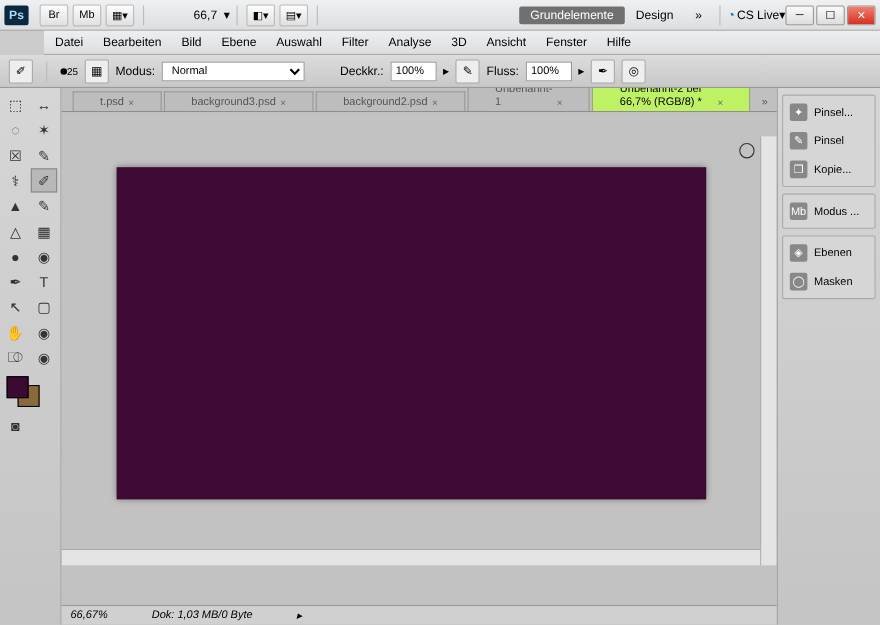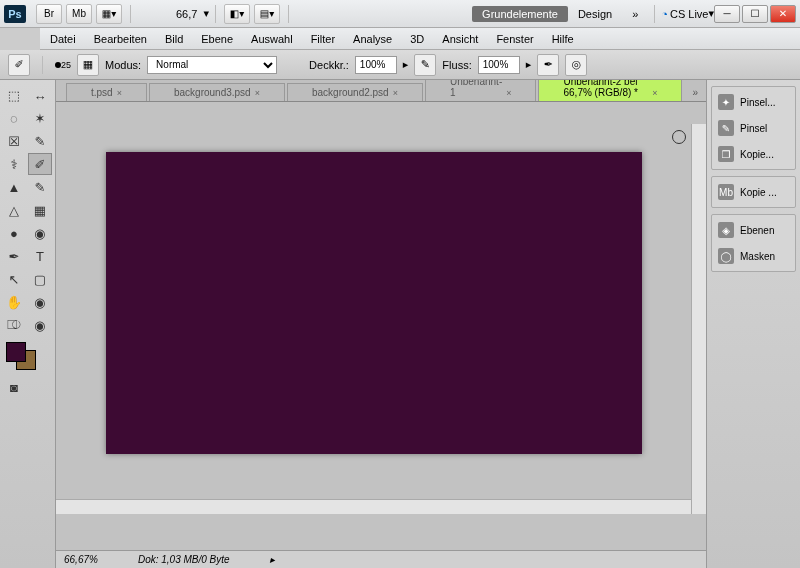--- a/index.html
+++ b/index.html
@@ -203,21 +203,21 @@
           <span>Pinsel</span>
         </div>
       <div class="dock-item">
           <div class="dock-ico">❐</div>
           <span>Kopie...</span>
         </div>
     </div>
     <div class="dock-group">
       <div class="dock-item">
           <div class="dock-ico">Mb</div>
-          <span>Kopie ...</span>
+          <span>Modus ...</span>
         </div>
     </div>
     <div class="dock-group">
       <div class="dock-item">
           <div class="dock-ico">◈</div>
           <span>Ebenen</span>
         </div>
       <div class="dock-item">
           <div class="dock-ico">◯</div>
           <span>Masken</span>

